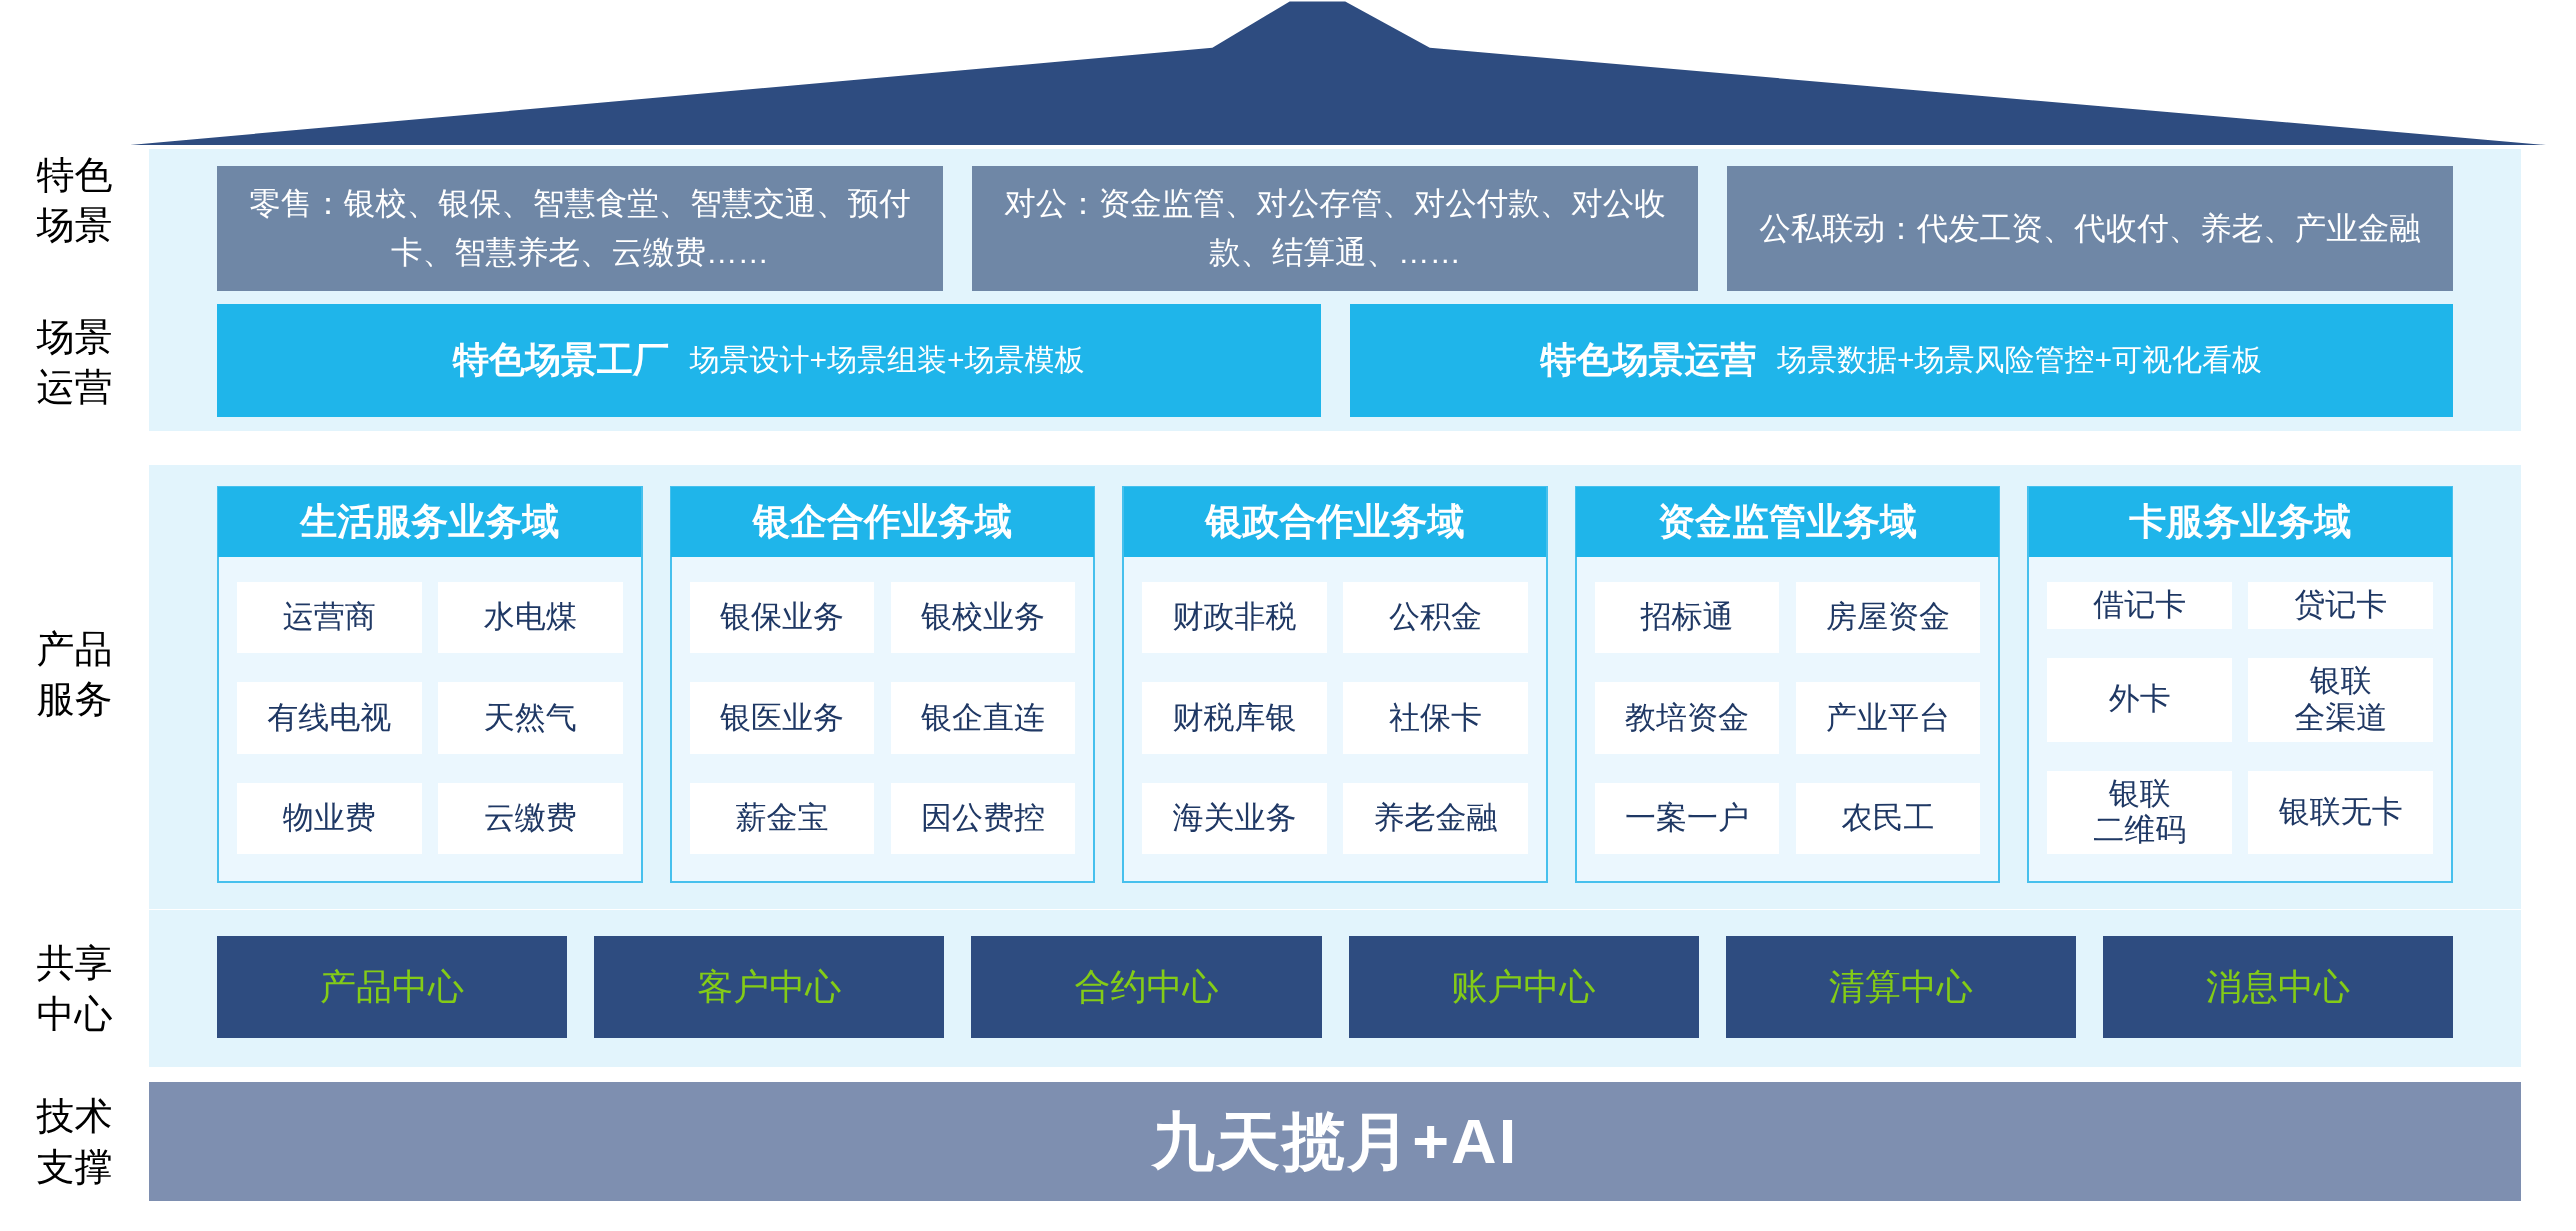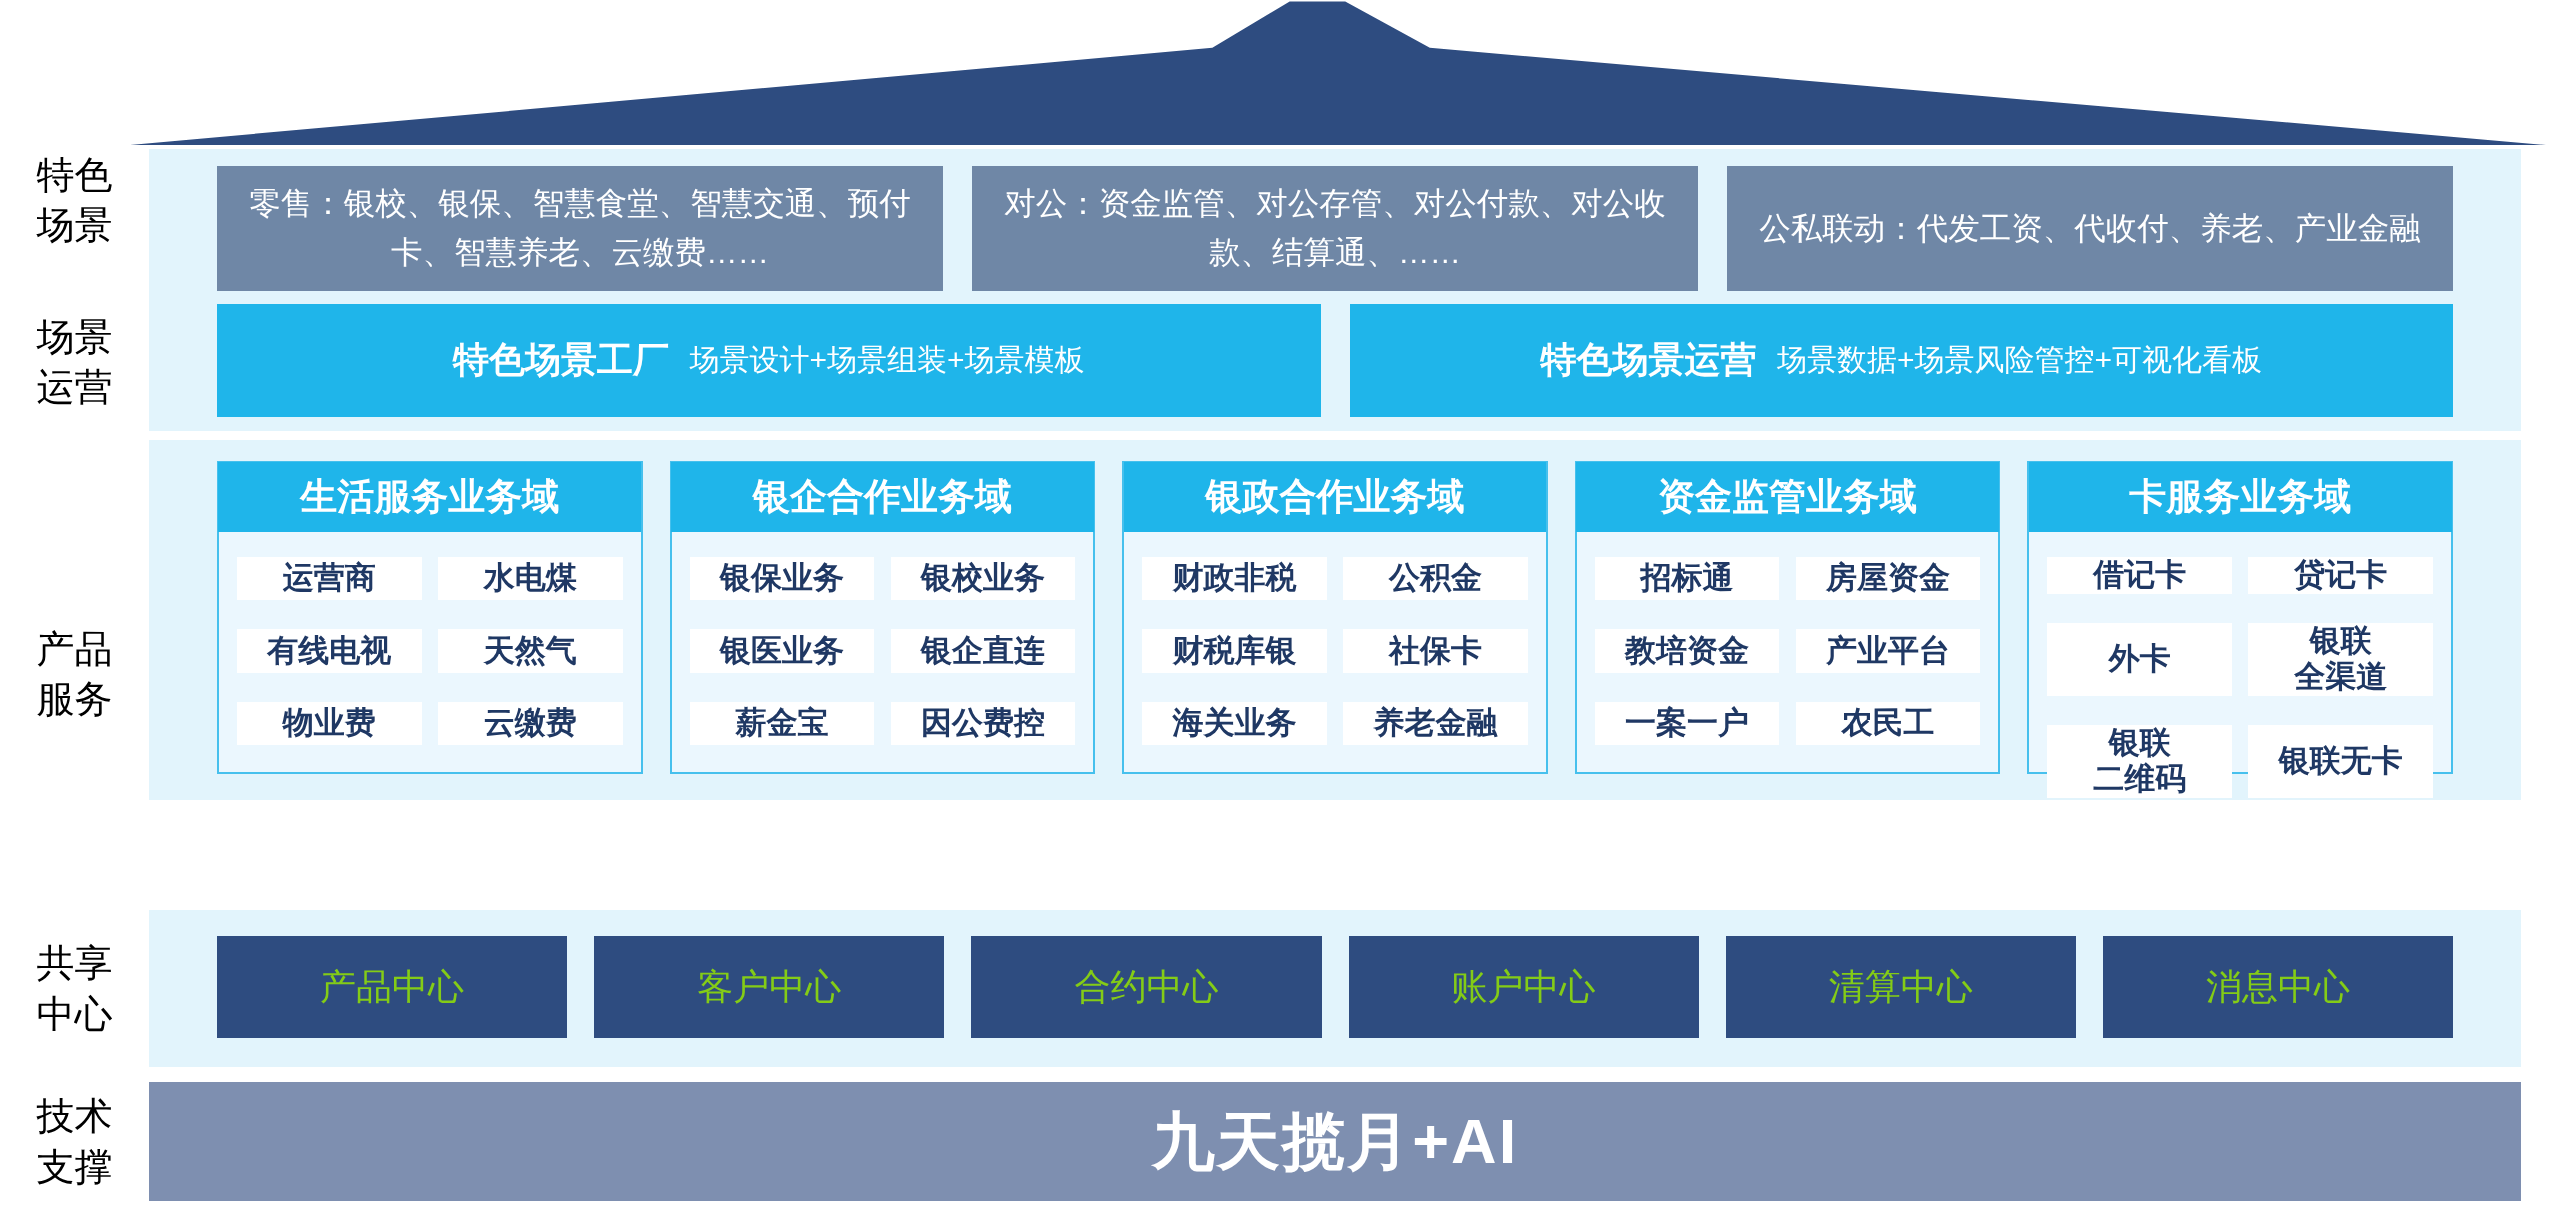--- a/index.html
+++ b/index.html
@@ -29,21 +29,21 @@
     white-space:pre-line; font-weight:500;
   }
 
   
   .strip {
     position:absolute; left:149px; width:2372px;
     background:#E2F4FC; display:flex;
   }
   .strip1 { top:149px;  height:162px; padding:17px 68px 20.5px 68px; gap:29px; }
   .strip2 { top:293px;  height:138px; padding:11px 68px 13.7px 68px; gap:29px; }
-  .strip3 { top:440px;  height:360px; padding:20.5px 68px 26px 68px; gap:27px; }
+  .strip3 { top:465px;  height:444px; padding:20.5px 68px 26px 68px; gap:27px; }
   .strip4 { top:910px; height:157px; padding:26px 68px 29px 68px; gap:27px; }
 
   
   .scene-box {
     flex:1; background:#6F87A6; color:#ffffff;
     display:flex; align-items:center; justify-content:center; text-align:center;
     font-size:31.5px; line-height:1.55; padding:0 23px;
   }
 
   
@@ -65,21 +65,21 @@
     font-size:37px; font-weight:bold;
     display:flex; align-items:center; justify-content:center; text-align:center;
     margin:-0.7px; flex:none;
   }
   .prod-body {
     flex:1; display:grid; grid-template-columns:1fr 1fr;
     gap:29px 16.4px; padding:26px 18px 27px 18px;
   }
   .prod-cell {
     background:#ffffff; color:#1F3864;
-    font-size:31px; font-weight:700; line-height:1.18;
+    font-size:31px; font-weight:400; line-height:1.18;
     display:flex; align-items:center; justify-content:center; text-align:center;
     white-space:pre-line;
   }
 
   
   .share-box {
     flex:1; background:#2E4C80; color:#84cc16; font-size:36px;
     display:flex; align-items:center; justify-content:center; text-align:center;
   }
 

